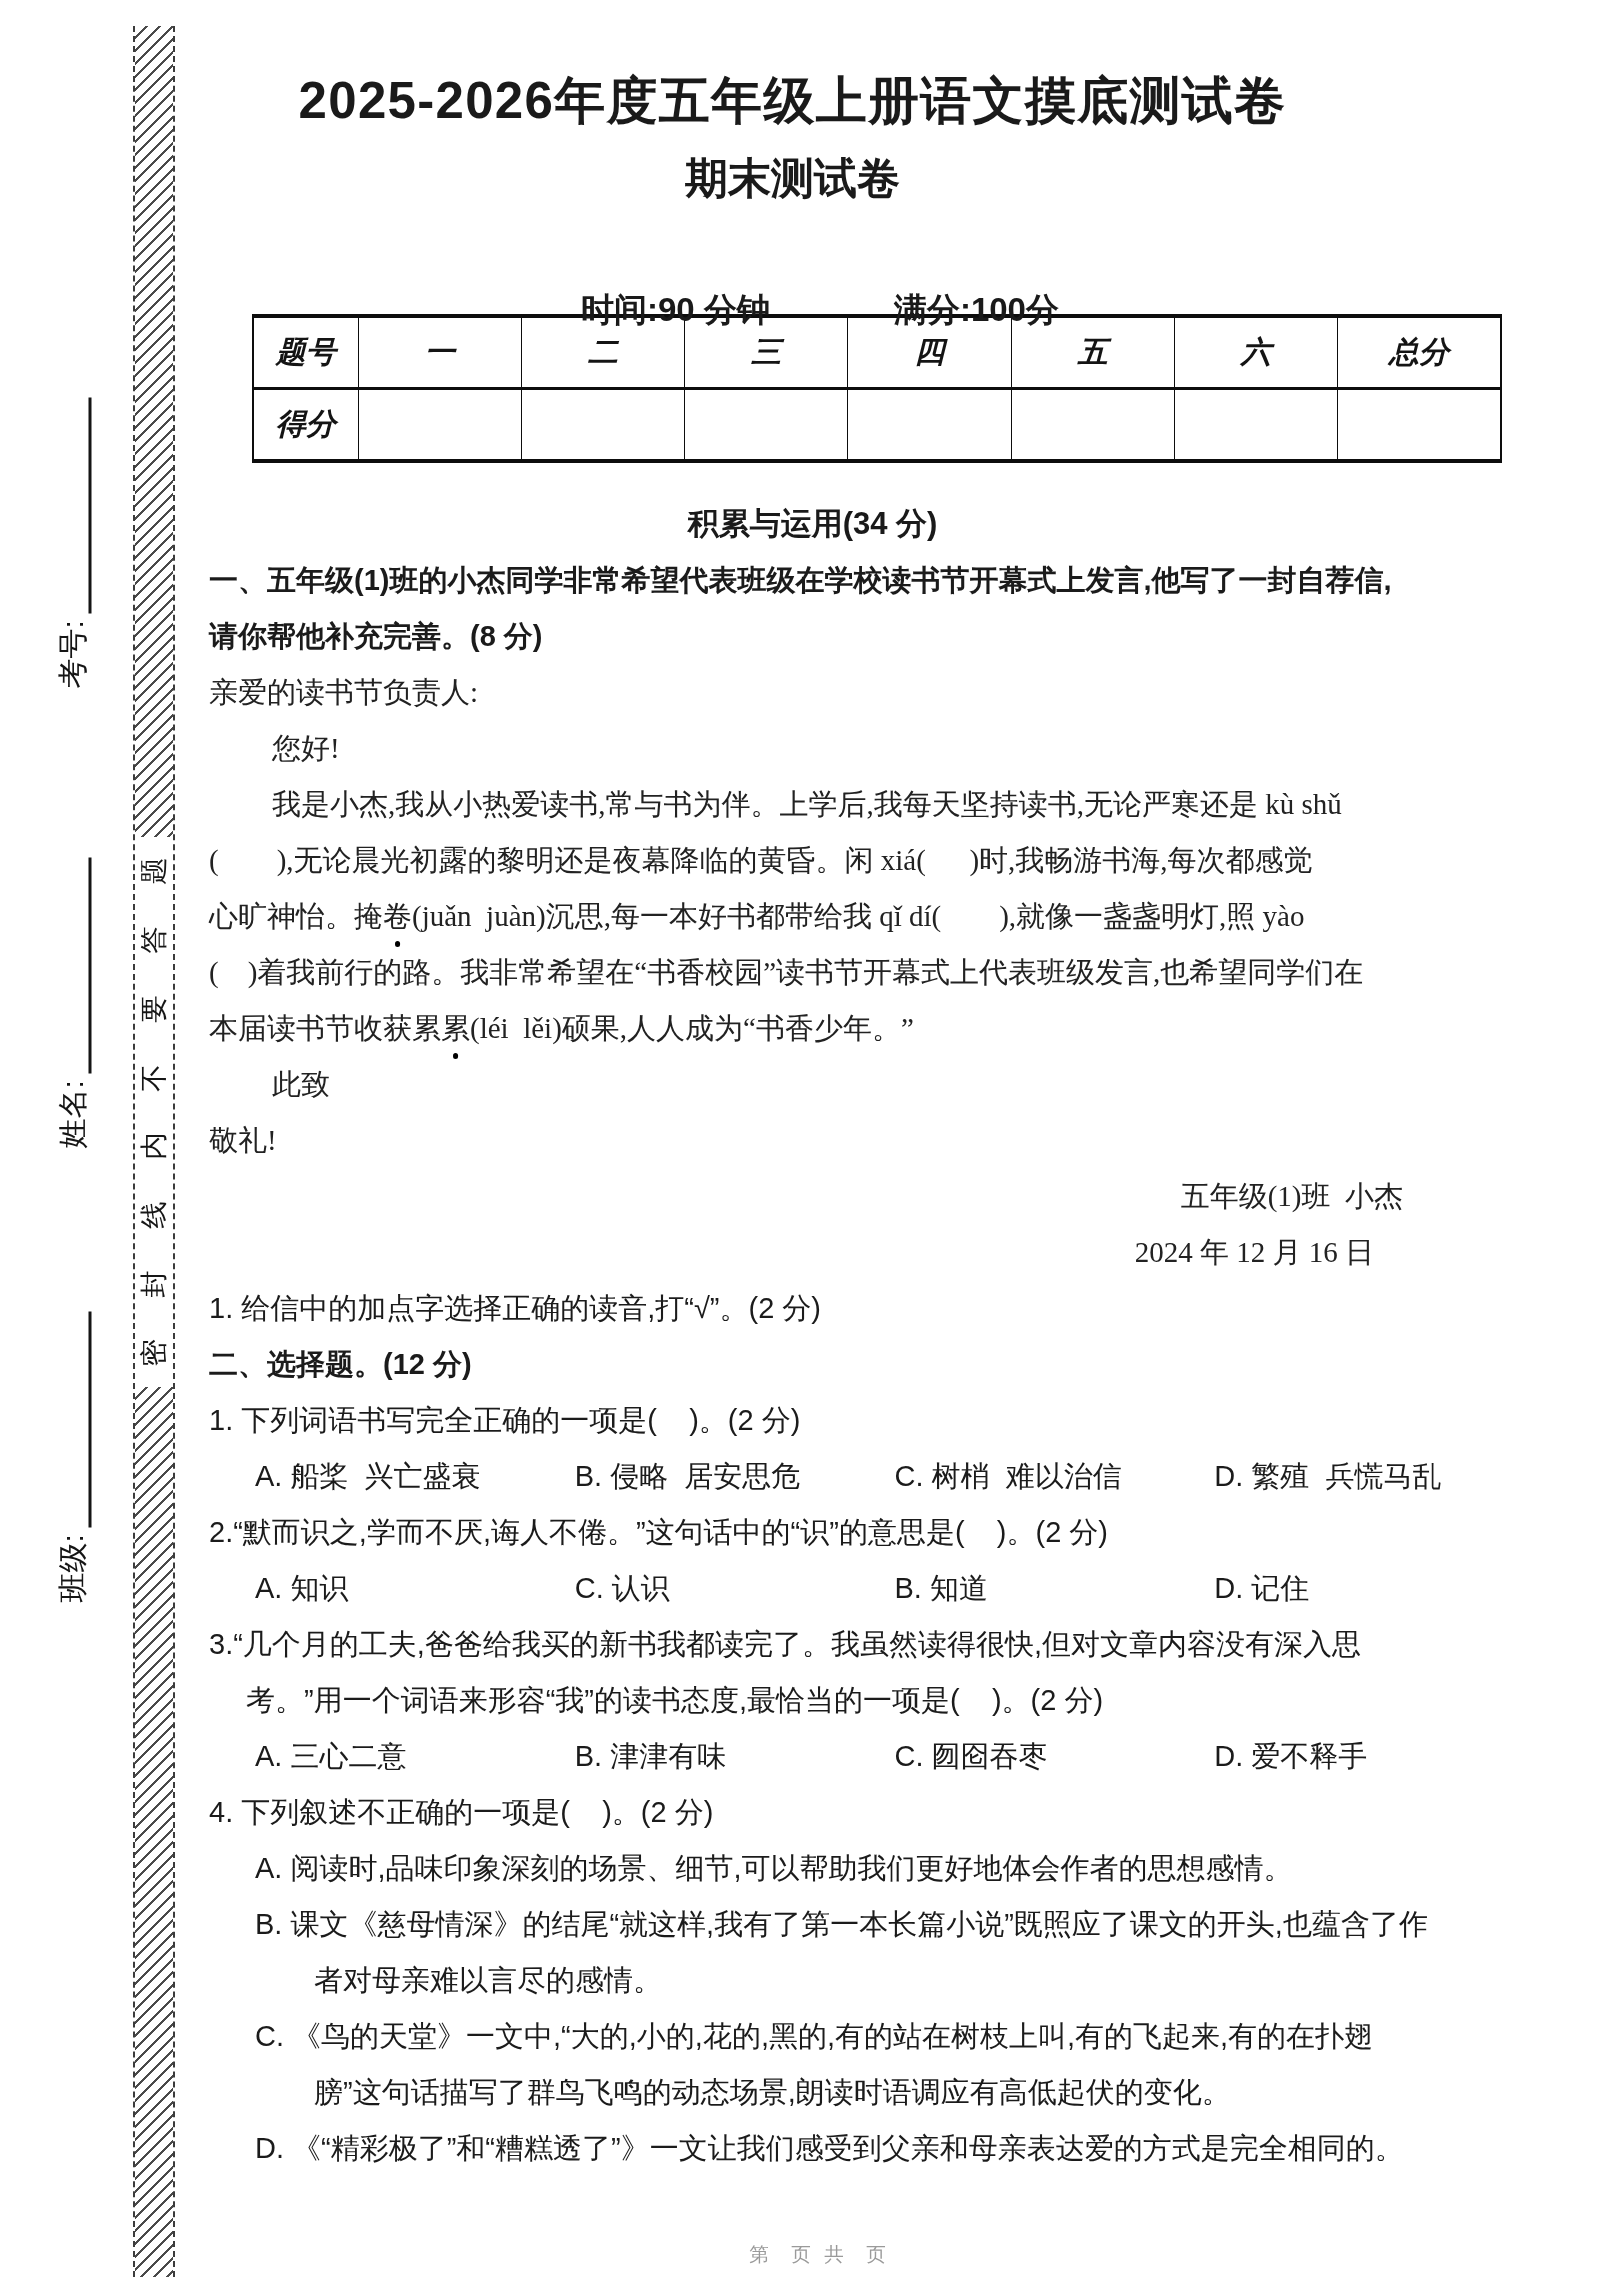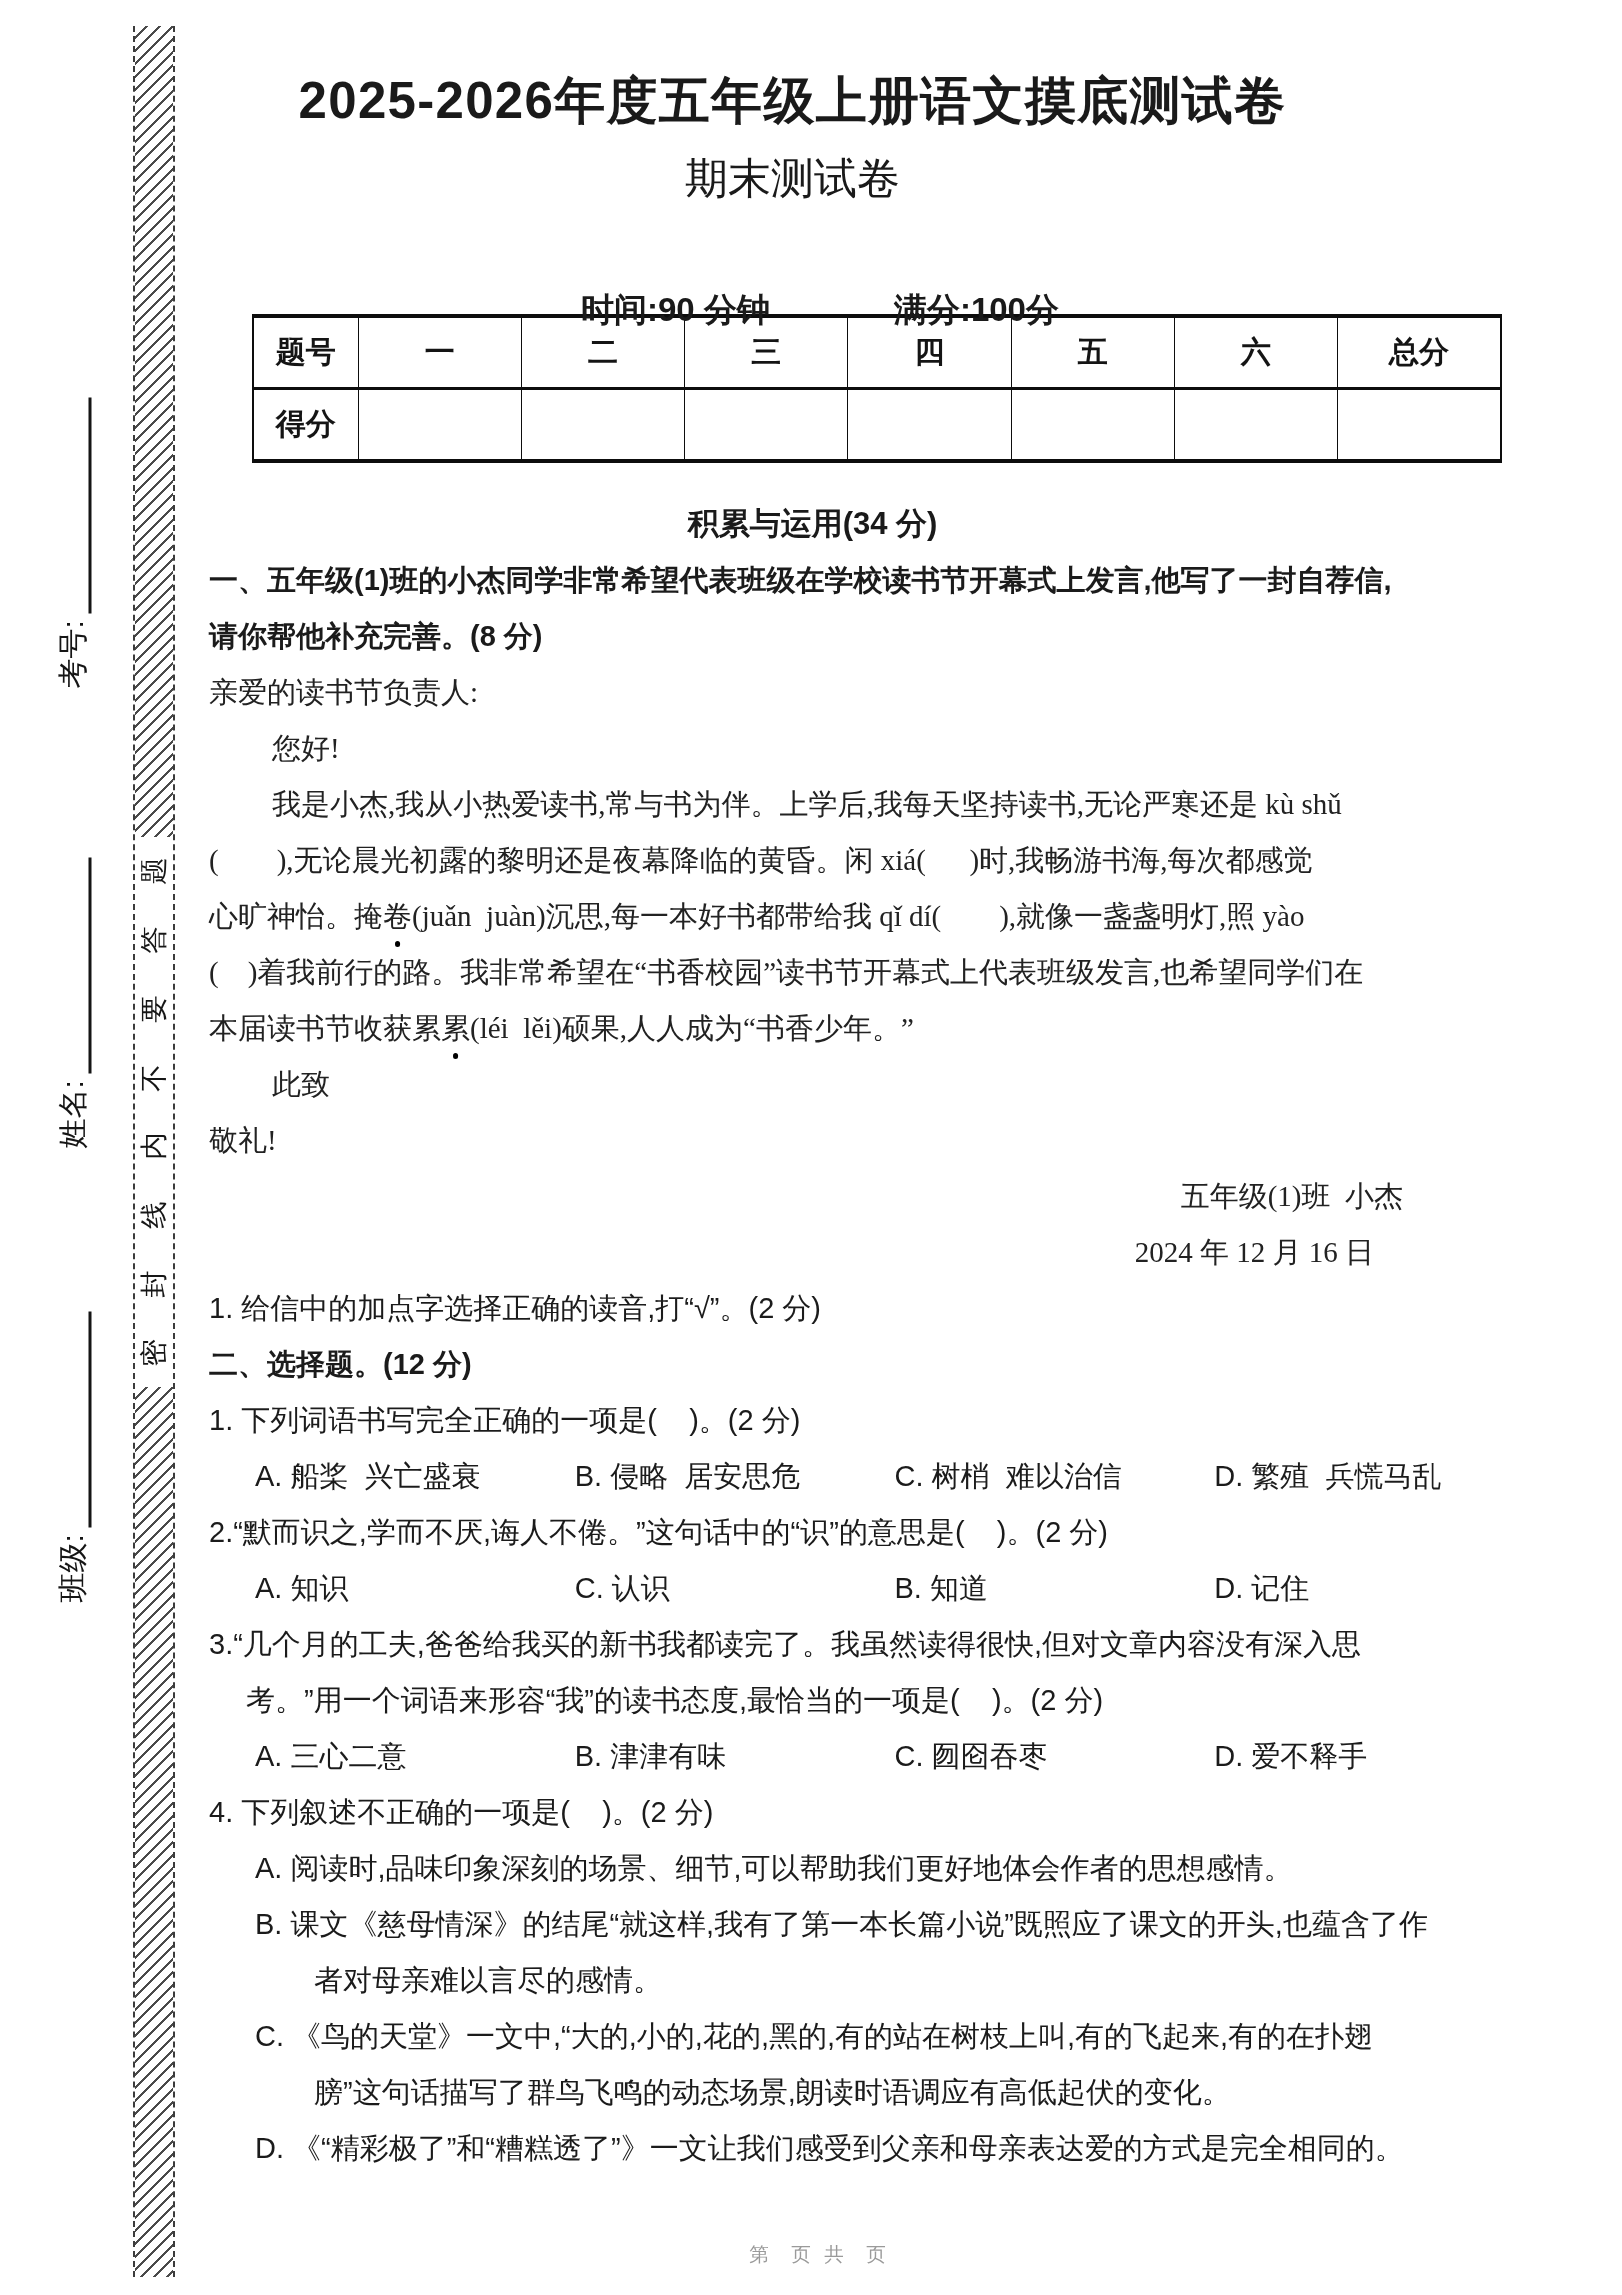--- a/index.html
+++ b/index.html
@@ -59,37 +59,38 @@
   
   .main {
     position:absolute; left:209px; top:58px; width:1325px;
   }
   .hd-title {
     text-align:center; font-weight:bold; font-size:51px;
     height:85px; line-height:85px; letter-spacing:1.3px;
     transform:translateX(-79px); white-space:pre;
   }
   .hd-sub {
-    text-align:center; font-weight:normal; font-size:43px;
+    text-align:center; font-weight:bold; font-size:43px;
     height:71px; line-height:71px; transform:translateX(-79px);
   }
   .hd-info {
     text-align:center; font-weight:bold; font-size:33px;
     height:64px; line-height:64px; transform:translateX(-79px);
     white-space:pre;
   }
   .hd-info .gap { display:inline-block; width:124px; }
 
   table.score {
     border-collapse:collapse; table-layout:fixed;
     margin:36px 0 12px 43px; width:1250px;
     border-top:4.6px solid #0d0d0d;
     border-bottom:4.6px solid #0d0d0d;
     border-left:2px solid #0d0d0d;
     border-right:2px solid #0d0d0d;
+    font-style:italic;
   }
   table.score td {
     border:1.3px solid #0d0d0d;
     height:67px; text-align:center; vertical-align:middle;
     font-size:30px; font-weight:600; color:#141414;
   }
   table.score tr.hrow td { border-bottom:3.9px solid #0d0d0d; }
   table.score col.c0 { width:105px; }
 
   .sec-title {

